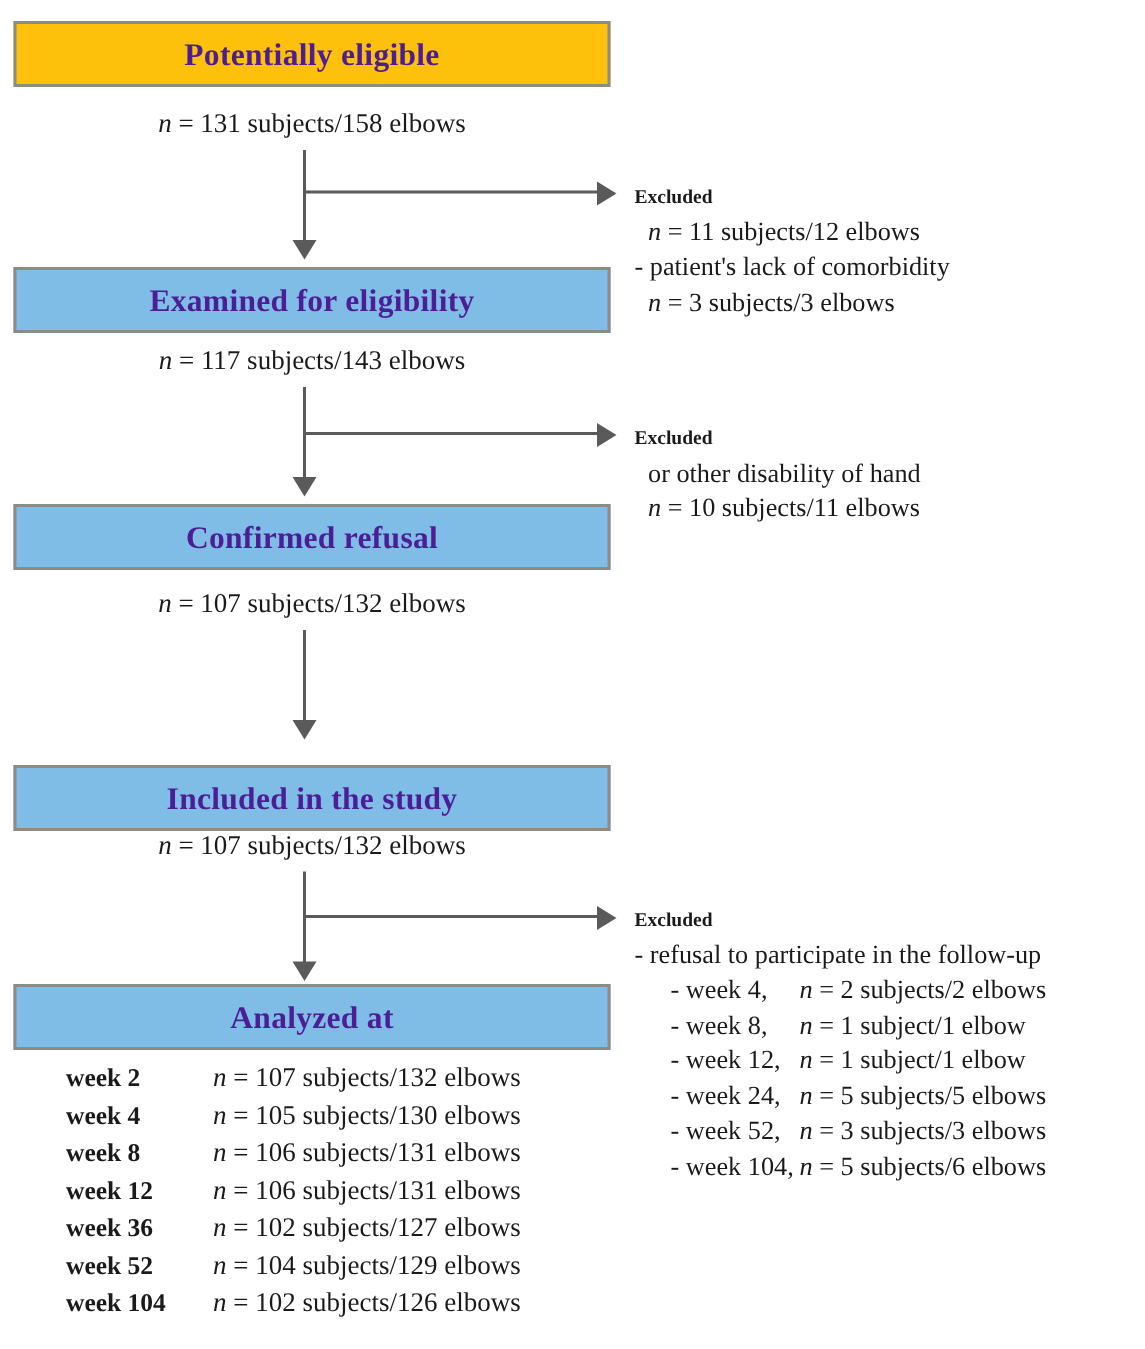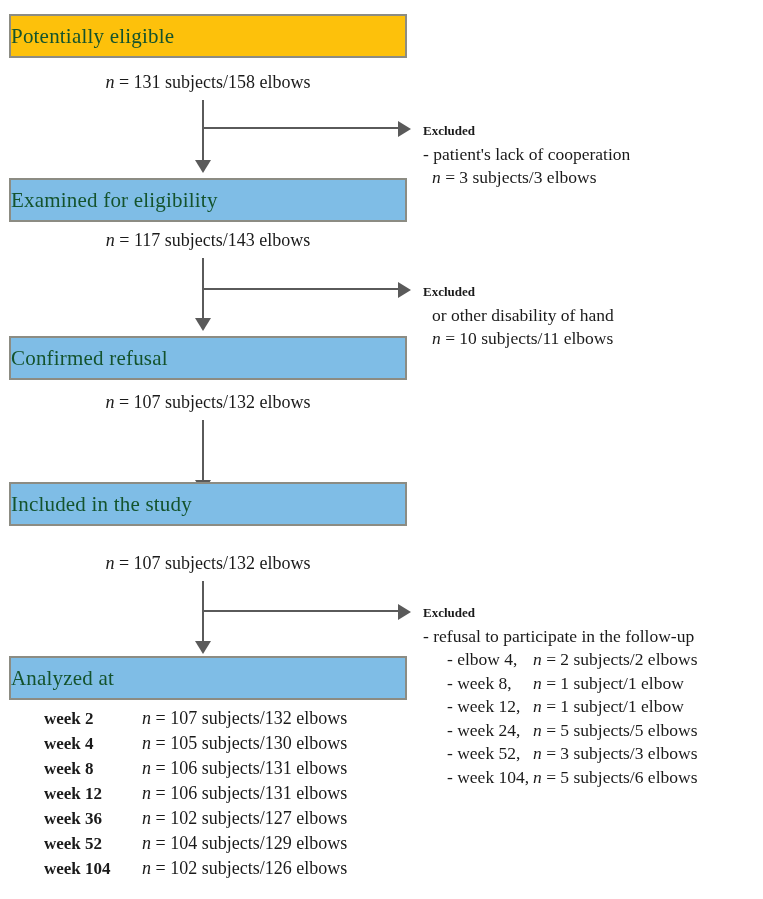--- a/index.html
+++ b/index.html
@@ -20,25 +20,25 @@
   
   .fc-box {
     position: absolute;
     left: 9px;
     width: 398px;
     height: 44px;
     box-sizing: border-box;
     border: 2px solid #8c8c83;
     display: flex;
     align-items: center;
-    justify-content: flex-start;
-    font-weight: normal;
+    justify-content: center;
+    font-weight: bold;
     font-size: 21px;
     letter-spacing: 0.2px;
-    color: #14532d;
+    color: #4c1d95;
   }
   .fc-box.orange { background: #FDC10B; }
   .fc-box.blue   { background: #7FBDE6; }
 
   
   .fc-caption {
     position: absolute;
     left: 9px;
     width: 398px;
     text-align: center;
@@ -130,21 +130,22 @@
   <i>n</i><span> = 131 subjects/158 elbows</span>
 </div>
 
 <div class="v-line" style="top:100px; height:62px;"></div>
 <div class="v-head" style="top:160px;"></div>
 <div class="h-line" style="top:127px; width:196px;"></div>
 <div class="h-head" style="top:121px; left:398px;"></div>
 
 <div class="excl" style="top:119px;">
   <div class="excl-title">Excluded</div>
-  <div class="excl-line"><span>- patient's lack of cooperation</span></div>
+  <div class="excl-line ind1"><i>n</i><span> = 11 subjects/12 elbows</span></div>
+  <div class="excl-line"><span>- patient's lack of comorbidity</span></div>
   <div class="excl-line ind1"><i>n</i><span> = 3 subjects/3 elbows</span></div>
 </div>
 
 <div class="fc-box blue" style="top:178px;">
   <span>Examined for eligibility</span>
 </div>
 <div class="fc-caption" style="top:230px;">
   <i>n</i><span> = 117 subjects/143 elbows</span>
 </div>
 
@@ -162,38 +163,38 @@
 <div class="fc-box blue" style="top:336px;">
   <span>Confirmed refusal</span>
 </div>
 <div class="fc-caption" style="top:392px;">
   <i>n</i><span> = 107 subjects/132 elbows</span>
 </div>
 
 <div class="v-line" style="top:420px; height:62px;"></div>
 <div class="v-head" style="top:480px;"></div>
 
-<div class="fc-box blue" style="top:482px;">
+<div class="fc-box blue" style="top:510px;">
   <span>Included in the study</span>
 </div>
 <div class="fc-caption" style="top:553px;">
   <i>n</i><span> = 107 subjects/132 elbows</span>
 </div>
 
 <div class="v-line" style="top:581px; height:62px;"></div>
 <div class="v-head" style="top:641px;"></div>
 <div class="h-line" style="top:610px; width:196px;"></div>
 <div class="h-head" style="top:604px; left:398px;"></div>
 
 <div class="excl" style="top:601px;">
   <div class="excl-title">Excluded</div>
   <div class="excl-line"><span>- refusal to participate in the follow-up</span></div>
 
   <div class="wrow ind2">
-    <span class="wlabel">- elbow 4,</span>
+    <span class="wlabel">- week 4,</span>
     <span class="wval"><i>n</i><span> = 2 subjects/2 elbows</span></span>
   </div>
   <div class="wrow ind2">
     <span class="wlabel">- week 8,</span>
     <span class="wval"><i>n</i><span> = 1 subject/1 elbow</span></span>
   </div>
   <div class="wrow ind2">
     <span class="wlabel">- week 12,</span>
     <span class="wval"><i>n</i><span> = 1 subject/1 elbow</span></span>
   </div>

